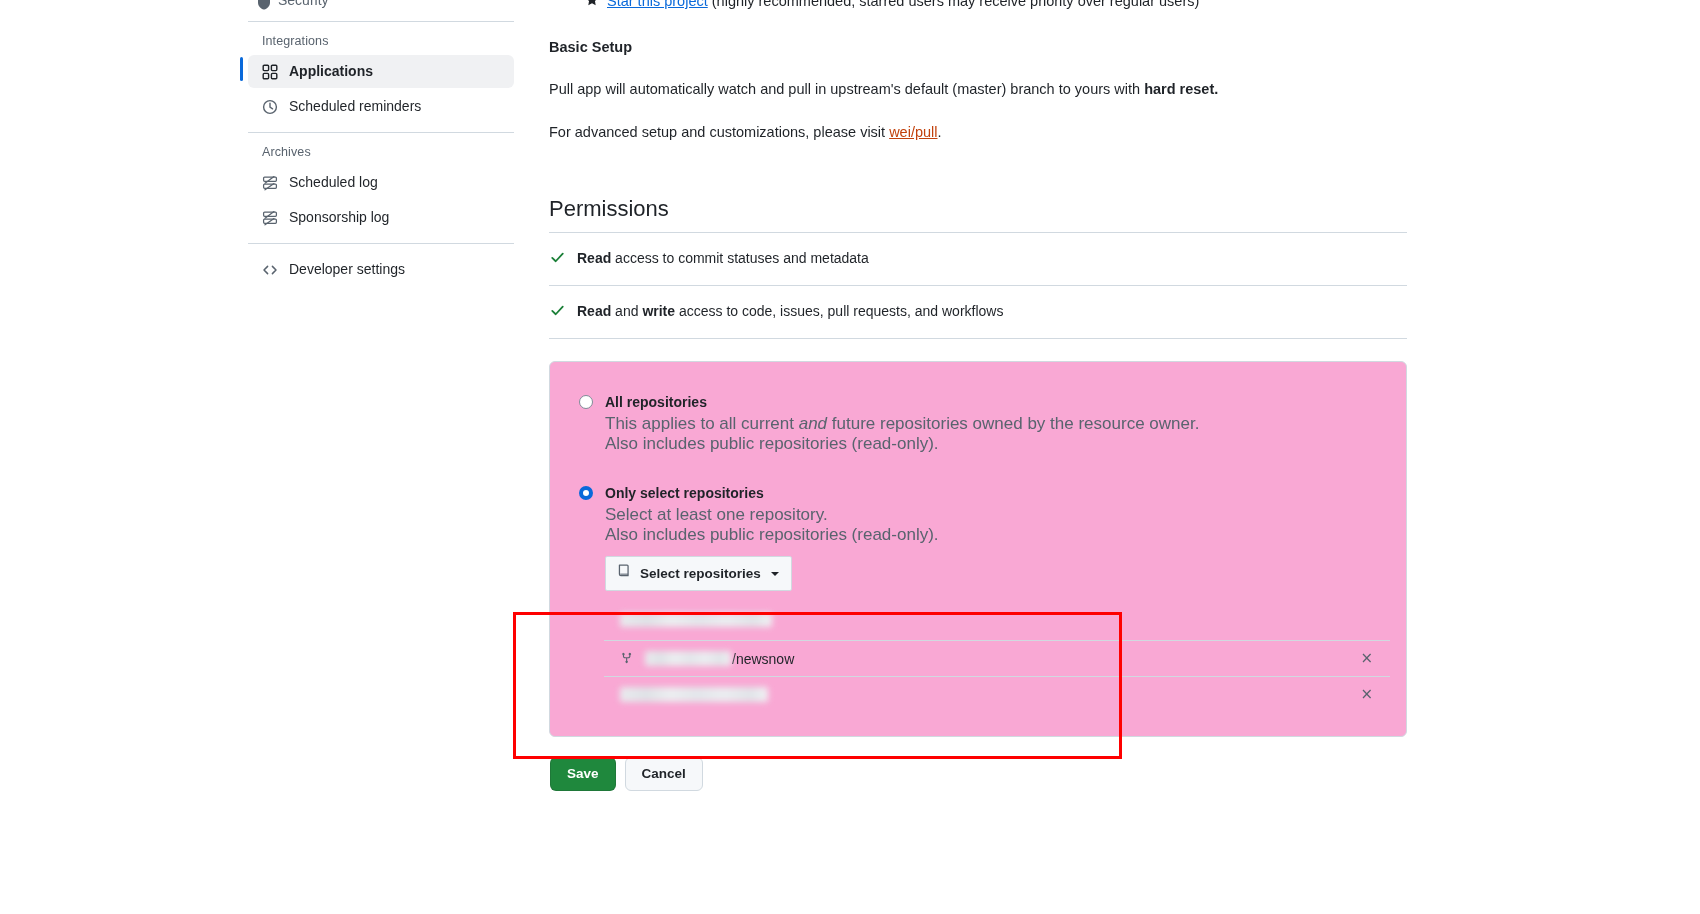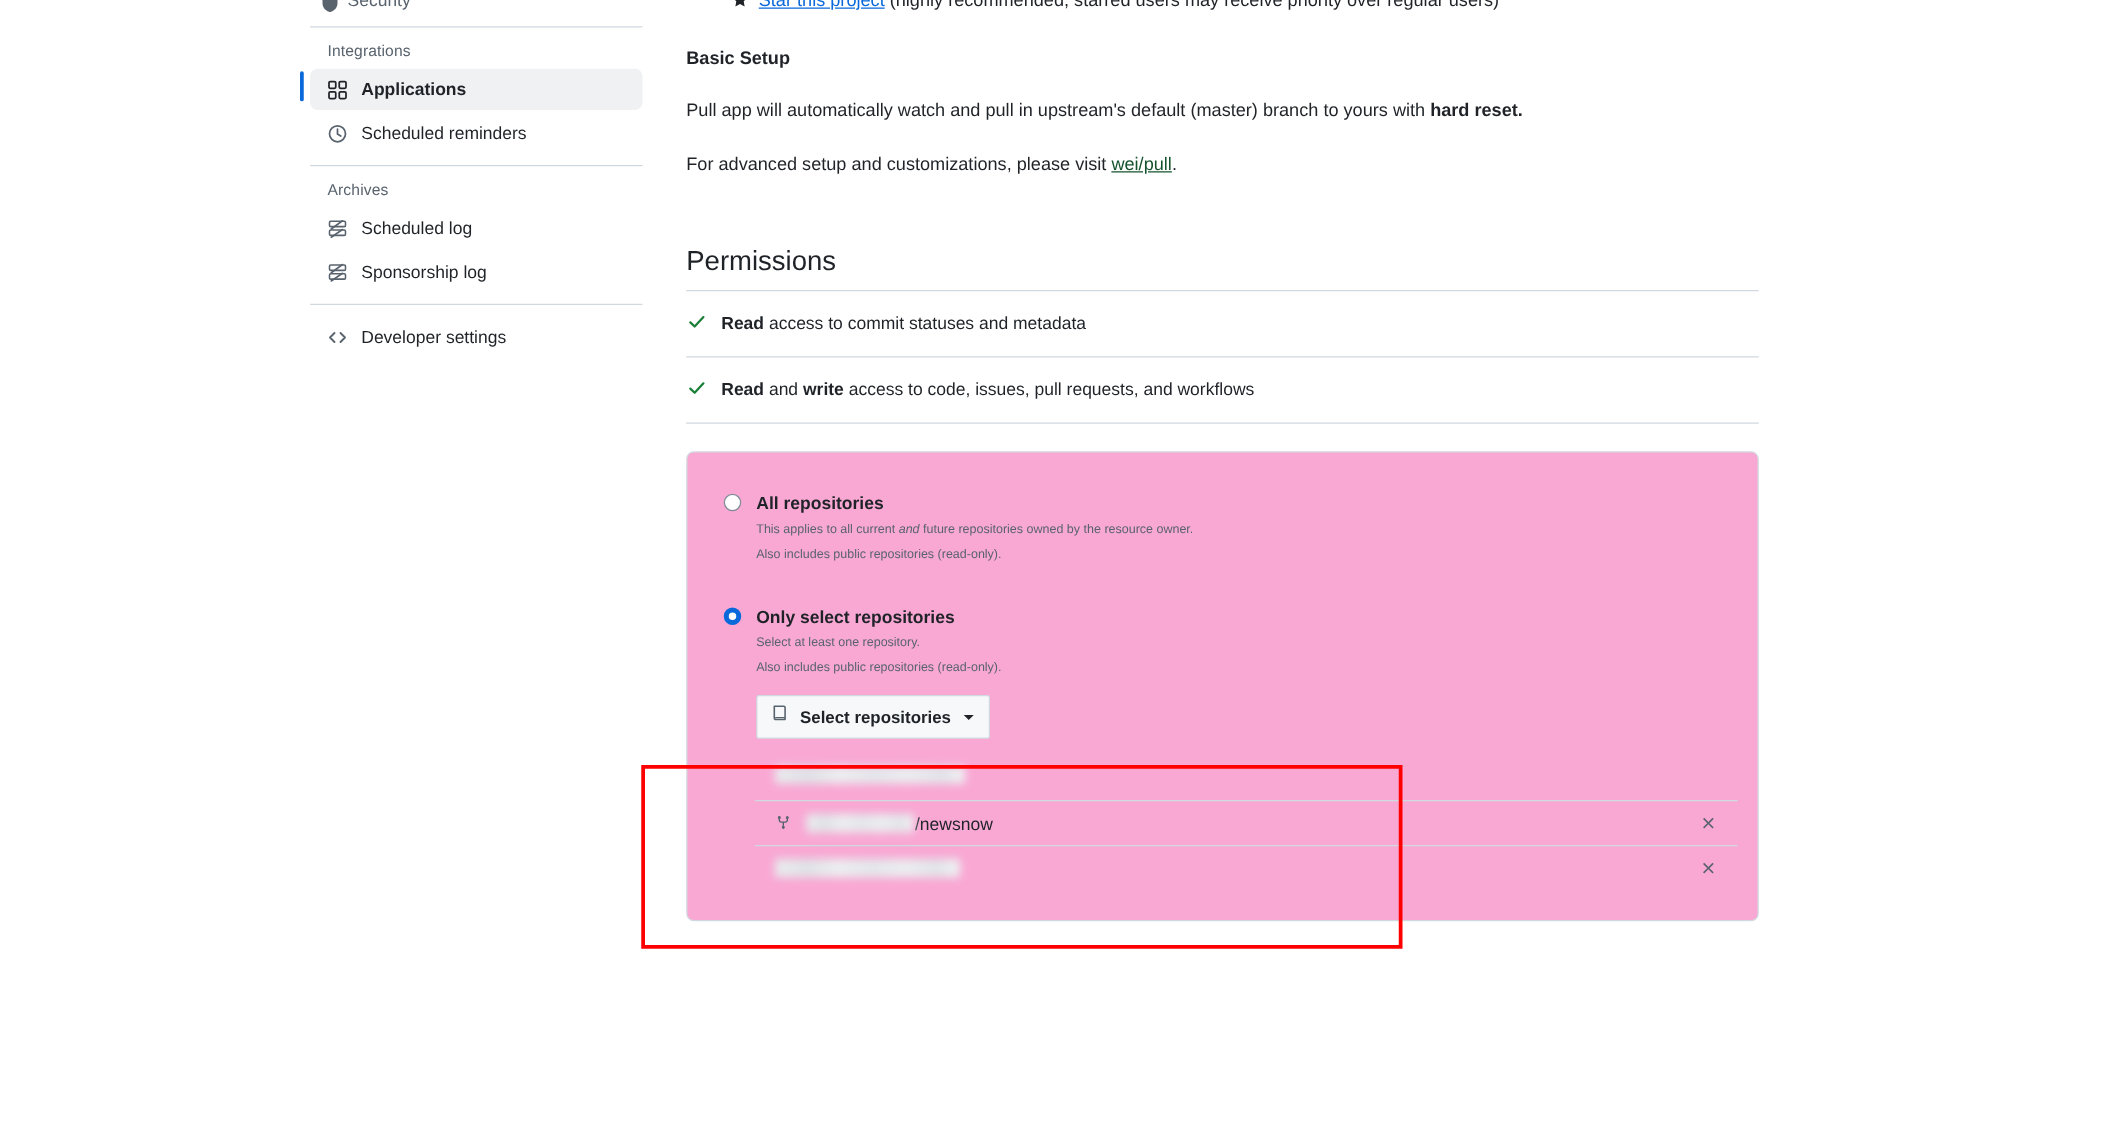--- a/index.html
+++ b/index.html
@@ -115,21 +115,21 @@
     margin: 27px 0 0 0; line-height: 20px;
   }
   .md-ul { margin: 15px 0 0 0; padding-left: 26px; }
   .md-ul li { font-size: 14.5px; line-height: 22px; }
   .md-p {
     font-size: 14.5px;
     line-height: 22px;
     margin: 21px 0 0 0;
   }
   .md-p b { font-weight: 700; }
-  .md-p a { color: #14532d; text-decoration: underline; }
+  .md-p a { color: #c2410c; text-decoration: underline; }
 
   h2.sec {
     font-size: 22px;
     font-weight: 400;
     margin: 51px 0 0 0;
     padding: 0 0 5px 0;
     line-height: 30px;
     color: #1f2328;
   }
   .sec-rule {
@@ -180,21 +180,21 @@
     border: 4px solid #0969da;
     background: #fff;
   }
   .radio-label {
     font-size: 14px;
     font-weight: 700;
     line-height: 21px;
     color: #1f2328;
   }
   .radio-desc {
-    font-size: 10px;
+    font-size: 17px;
     line-height: 19px;
     color: #59636e;
     margin-top: 1px;
   }
   .radio-desc i { font-style: italic; }
 
   .select-btn {
     margin-top: 12px;
     display: inline-flex;
     align-items: center;
@@ -476,18 +476,22 @@
 
         <div class="repo-row">
           <span class="repo-name">
             <span class="blur-bar repo-row-blur-full"></span>
           </span>
           <span class="x-btn">×</span>
         </div>
       </div>
     </div>
 
+    <div class="actions">
+      <button class="btn-save">Save</button>
+      <button class="btn-cancel">Cancel</button>
+    </div>
 
   </main>
 
   <div class="annotation"></div>
 
 </div>
 
 </body></html>

